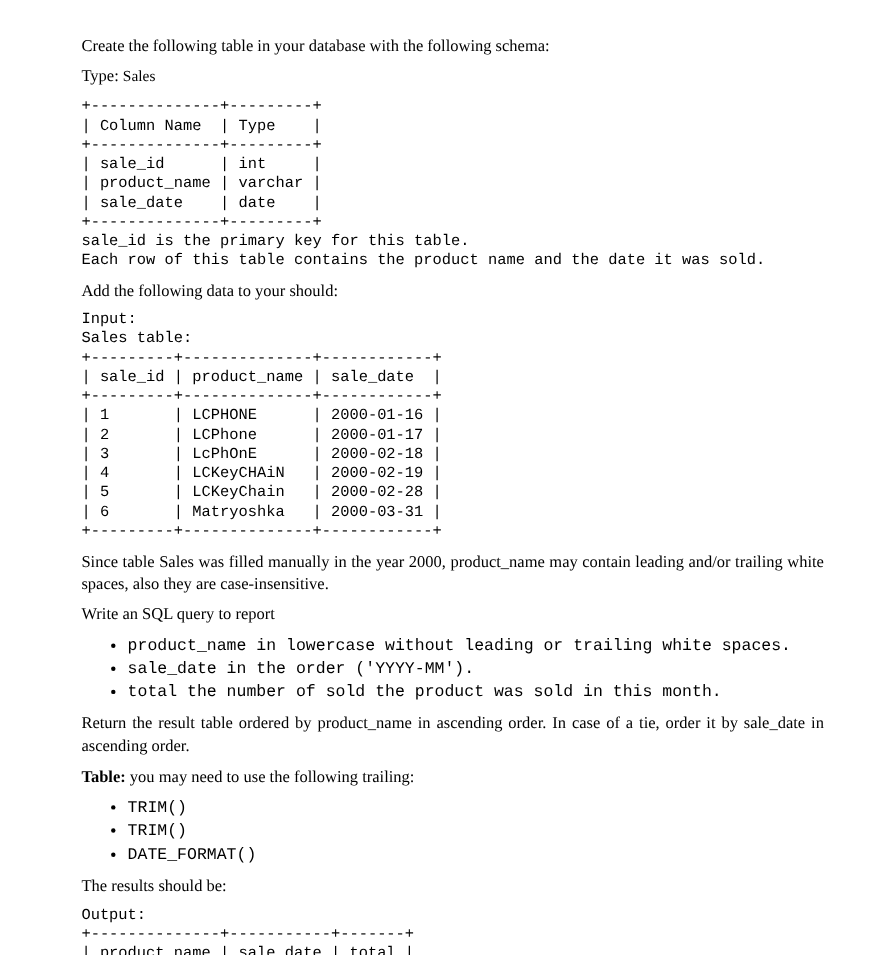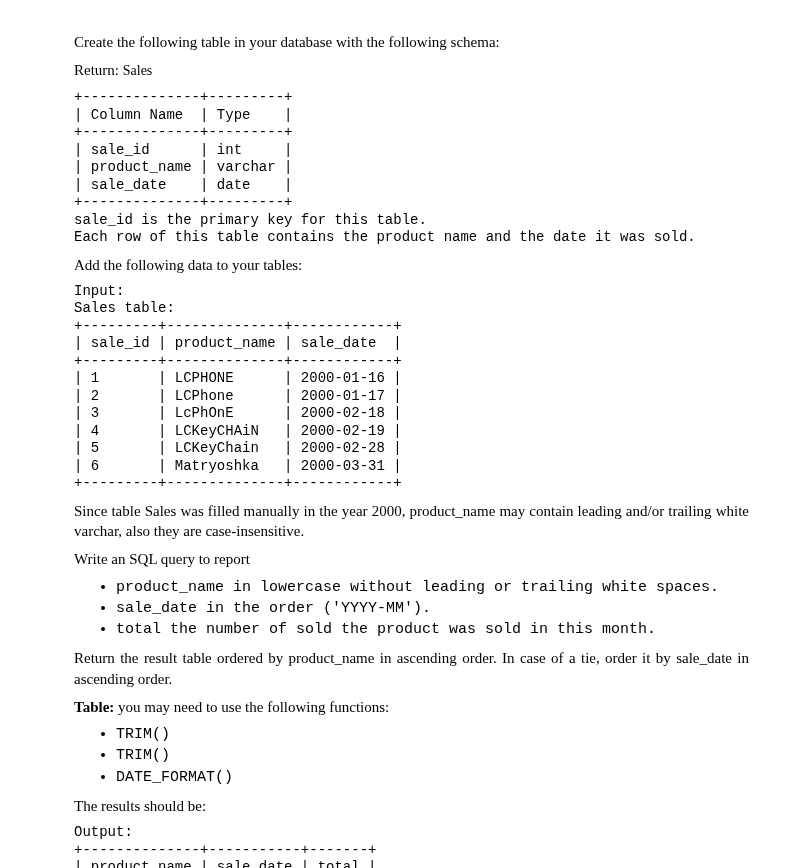--- a/index.html
+++ b/index.html
@@ -36,62 +36,62 @@
   li {
     margin: 1px 0;
   }
 </style>
 </head>
 <body>
 
 <div class="para">Create the following table in your database with the following schema:</div>
 
 <div class="para">
-  <span>Return: </span><span class="mono-inline">Sales</span>
+  <span>Type: </span><span class="mono-inline">Sales</span>
 </div>
 
 <div class="mono">+--------------+---------+
 | Column Name  | Type    |
 +--------------+---------+
 | sale_id      | int     |
 | product_name | varchar |
 | sale_date    | date    |
 +--------------+---------+
 sale_id is the primary key for this table.
 Each row of this table contains the product name and the date it was sold.</div>
 
-<div class="para">Add the following data to your tables:</div>
+<div class="para">Add the following data to your should:</div>
 
 <div class="mono">Input:
 Sales table:
 +---------+--------------+------------+
 | sale_id | product_name | sale_date  |
 +---------+--------------+------------+
 | 1       | LCPHONE      | 2000-01-16 |
 | 2       | LCPhone      | 2000-01-17 |
 | 3       | LcPhOnE      | 2000-02-18 |
 | 4       | LCKeyCHAiN   | 2000-02-19 |
 | 5       | LCKeyChain   | 2000-02-28 |
 | 6       | Matryoshka   | 2000-03-31 |
 +---------+--------------+------------+</div>
 
-<div class="para">Since table Sales was filled manually in the year 2000, product_name may contain leading and/or trailing white varchar, also they are case-insensitive.</div>
+<div class="para">Since table Sales was filled manually in the year 2000, product_name may contain leading and/or trailing white spaces, also they are case-insensitive.</div>
 
 <div class="para">Write an SQL query to report</div>
 
 <ul>
   <li>product_name in lowercase without leading or trailing white spaces.</li>
   <li>sale_date in the order ('YYYY-MM').</li>
   <li>total the number of sold the product was sold in this month.</li>
 </ul>
 
 <div class="para">Return the result table ordered by product_name in ascending order. In case of a tie, order it by sale_date in ascending order.</div>
 
 <div class="para">
-  <b>Table:</b><span> you may need to use the following functions:</span>
+  <b>Table:</b><span> you may need to use the following trailing:</span>
 </div>
 
 <ul>
   <li>TRIM()</li>
   <li>TRIM()</li>
   <li>DATE_FORMAT()</li>
 </ul>
 
 <div class="para">The results should be:</div>
 

